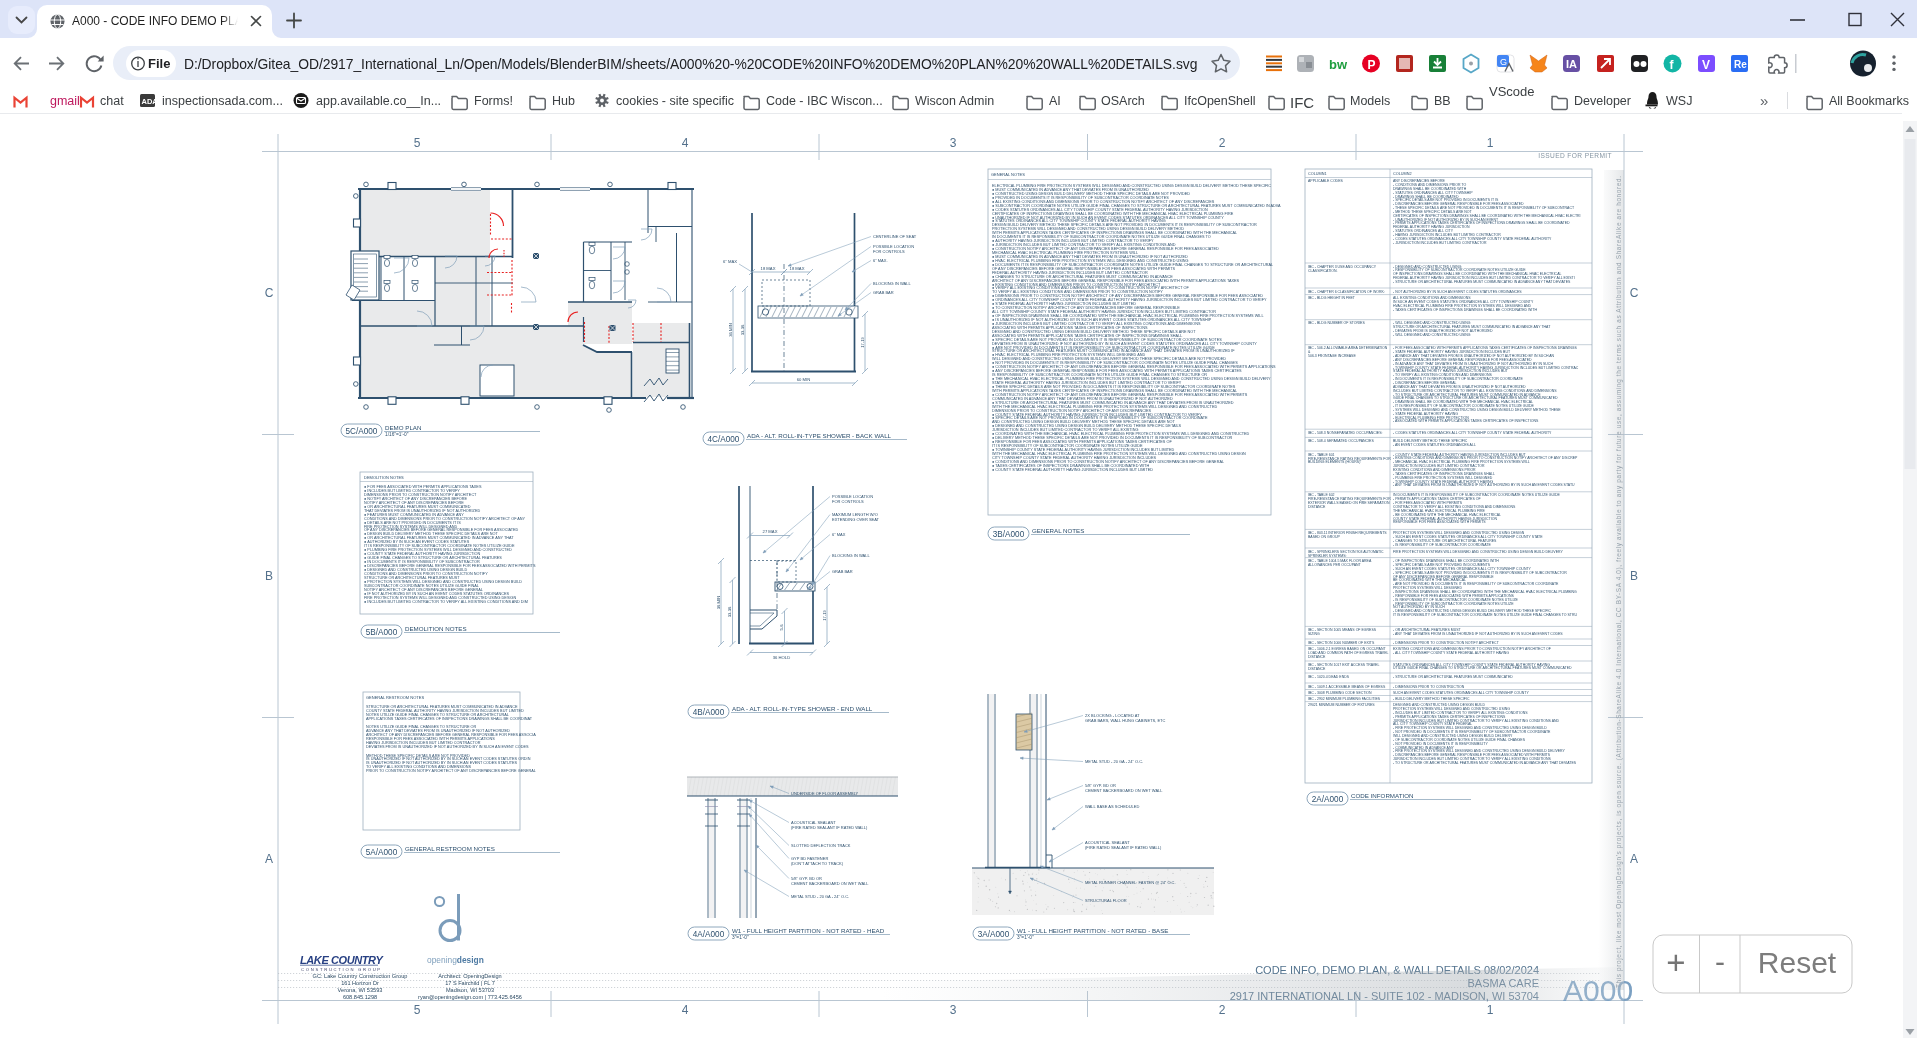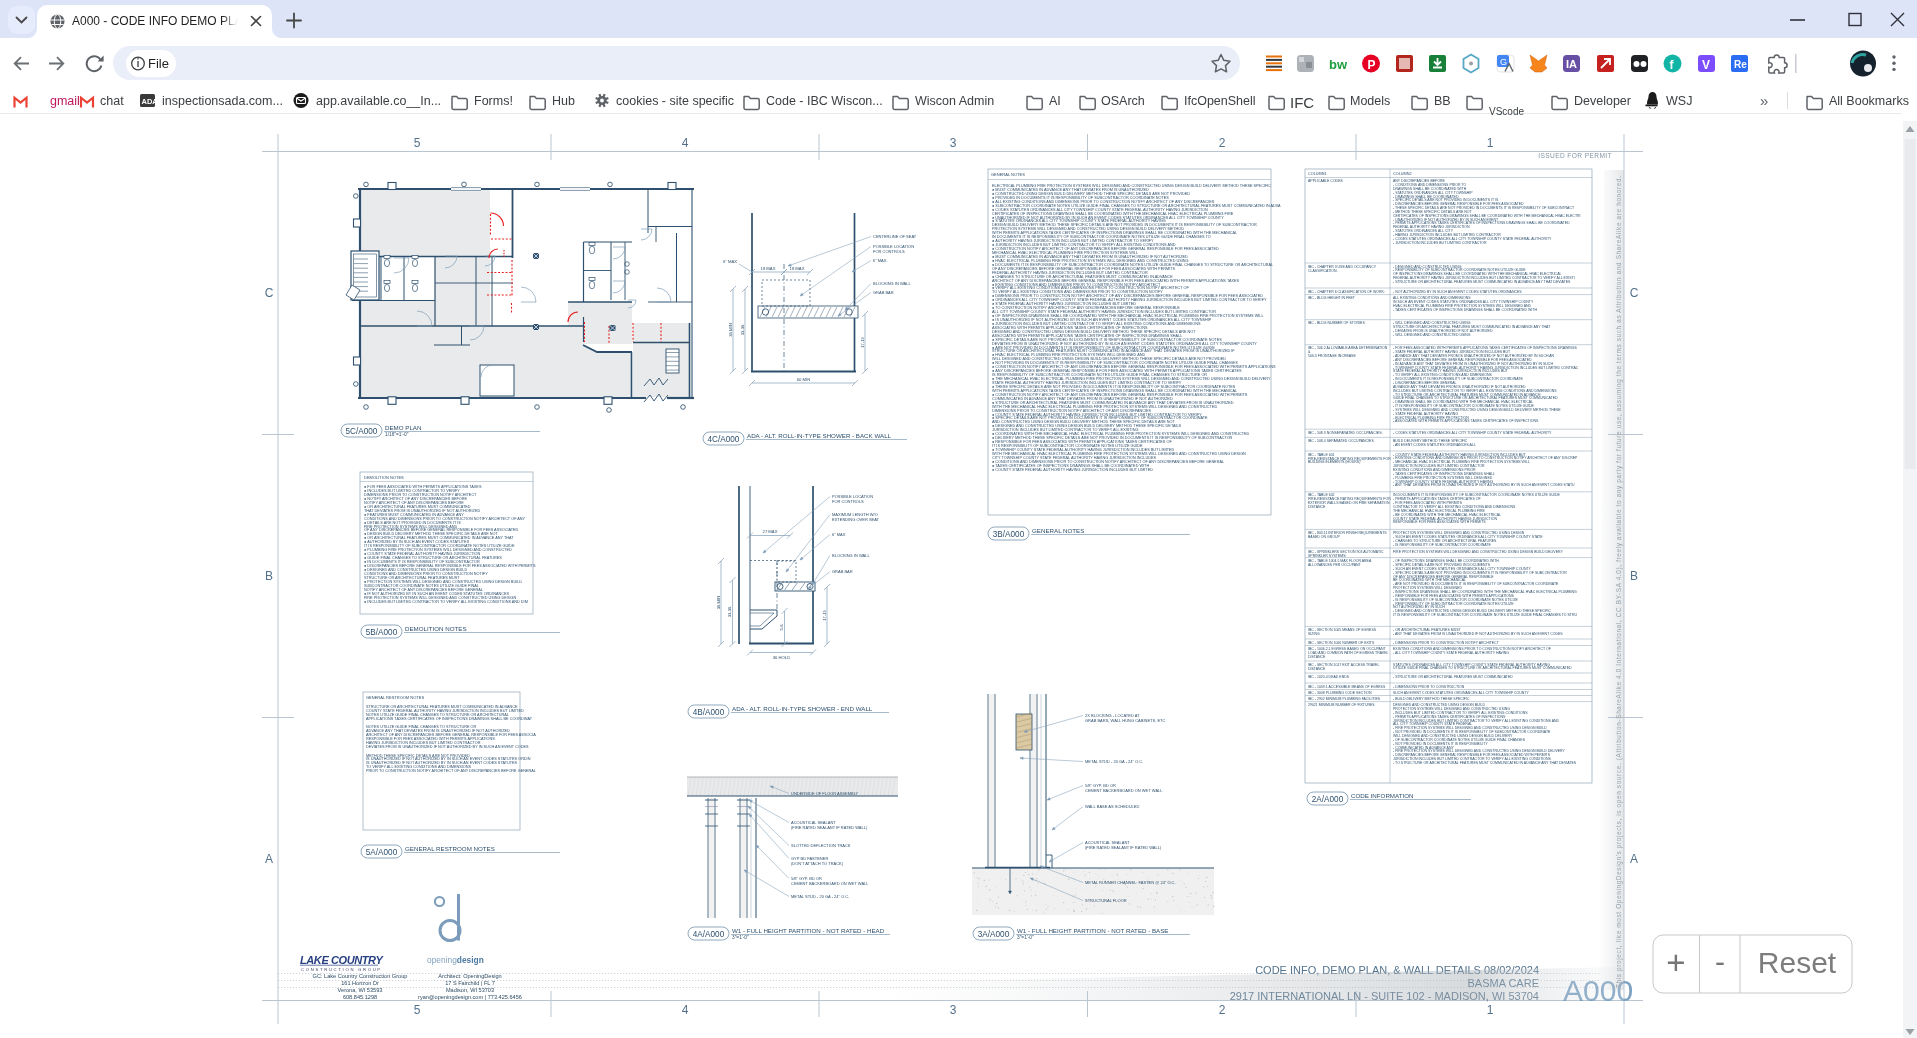--- a/index.html
+++ b/index.html
@@ -32,21 +32,22 @@
     <svg style="position:absolute;left:0px;top:49px" width="1917" height="39" viewBox="0 49 1917 39">
       <path d="M29,63.5 L15,63.5 M21,57.2 L14.7,63.5 L21,69.8" stroke="#6b7075" stroke-width="1.8" fill="none"></path>
       <path d="M49,63.5 L63,63.5 M57,57.2 L63.3,63.5 L57,69.8" stroke="#6b7075" stroke-width="1.8" fill="none"></path>
       <path d="M101.1,60.9 A7.5,7.5 0 1 0 101.4,65.6" stroke="#5f6368" stroke-width="1.9" fill="none"></path>
       <path d="M97.6,61.4 L103.6,61.4 L103.6,55.4 Z" fill="#5f6368"></path>
       <circle cx="138" cy="63.5" r="6.3" fill="none" stroke="#3c4043" stroke-width="1.3"></circle>
       <line x1="138" y1="61" x2="138" y2="67" stroke="#3c4043" stroke-width="1.3"></line>
       <circle cx="138" cy="58.8" r="0.8" fill="#3c4043"></circle>
       <path d="M1221,54.5 L1223.8,60.3 L1230,61.2 L1225.5,65.6 L1226.6,71.8 L1221,68.9 L1215.4,71.8 L1216.5,65.6 L1212,61.2 L1218.2,60.3 Z" fill="none" stroke="#5f6368" stroke-width="1.5" stroke-linejoin="round"></path>
     </svg>
-    <div style="position:absolute;left:148px;top:56px;font-size:13px;font-weight:normal;color:#202124">File</div>
+    <div style="position:absolute;left:148px;top:56px;font-size:13px;font-weight:bold;color:#202124">File</div>
+    <div style="position:absolute;left:184px;top:55.5px;width:1024px;height:18px;overflow:hidden;font-size:13.9px;color:#202124;letter-spacing:-0.05px;white-space:nowrap">D:/Dropbox/Gitea_OD/2917_International_Ln/Open/Models/BlenderBIM/sheets/A000%20-%20CODE%20INFO%20DEMO%20PLAN%20%20WALL%20DETAILS.svg</div>
     <svg style="position:absolute;left:1258px;top:49px" width="660" height="39" viewBox="1258 49 660 39">
       <rect x="1266" y="55.5" width="16" height="2" fill="#e8710a"></rect>
       <rect x="1266" y="58.9" width="16" height="2" fill="#353a3f"></rect>
       <rect x="1266" y="62.3" width="16" height="2" fill="#e8710a"></rect>
       <rect x="1266" y="65.7" width="16" height="2" fill="#353a3f"></rect>
       <rect x="1266" y="69.1" width="16" height="2" fill="#e8710a"></rect>
       <rect x="1297" y="55" width="17" height="17" rx="3.5" fill="#aeb2b7"></rect>
       <rect x="1299" y="57" width="5" height="5" fill="#d4d7da"></rect>
       <rect x="1306" y="62" width="6" height="6" fill="#898e94"></rect>
       <text x="1329" y="69" font-size="13" font-weight="bold" fill="#1e9e3e" font-family="Liberation Sans">bw</text>
@@ -131,21 +132,21 @@
     <div style="position:absolute;left:552px;top:94px;font-size:12.5px;color:#3c4043;white-space:nowrap">Hub</div>
     <div style="position:absolute;left:616px;top:94px;font-size:12.5px;color:#3c4043;white-space:nowrap">cookies - site specific</div>
     <div style="position:absolute;left:766px;top:94px;font-size:12.5px;color:#3c4043;white-space:nowrap">Code - IBC Wiscon...</div>
     <div style="position:absolute;left:915px;top:94px;font-size:12.5px;color:#3c4043;white-space:nowrap">Wiscon Admin</div>
     <div style="position:absolute;left:1049px;top:94px;font-size:12.5px;color:#3c4043;white-space:nowrap">AI</div>
     <div style="position:absolute;left:1101px;top:94px;font-size:12.5px;color:#3c4043;white-space:nowrap">OSArch</div>
     <div style="position:absolute;left:1184px;top:94px;font-size:12.5px;color:#3c4043;white-space:nowrap">IfcOpenShell</div>
     <div style="position:absolute;left:1290px;top:94px;font-size:15px;color:#3c4043;white-space:nowrap">IFC</div>
     <div style="position:absolute;left:1350px;top:94px;font-size:12.5px;color:#3c4043;white-space:nowrap">Models</div>
     <div style="position:absolute;left:1434px;top:94px;font-size:12.5px;color:#3c4043;white-space:nowrap">BB</div>
-    <div style="position:absolute;left:1489px;top:106px;font-size:10px;color:#3c4043;white-space:nowrap">VScode</div>
+    <div style="position:absolute;left:1489px;top:84px;font-size:13px;color:#3c4043;white-space:nowrap">VScode</div>
     <div style="position:absolute;left:1574px;top:94px;font-size:12.5px;color:#3c4043;white-space:nowrap">Developer</div>
     <div style="position:absolute;left:1666px;top:94px;font-size:12.5px;color:#3c4043;white-space:nowrap">WSJ</div>
     <div style="position:absolute;left:1829px;top:94px;font-size:12.5px;color:#3c4043;white-space:nowrap">All Bookmarks</div>
     <div style="position:absolute;left:1760px;top:92px;font-size:15px;color:#5f6368">»</div>
     <div style="position:absolute;left:1787px;top:92px;width:1px;height:17px;background:#dadce0"></div>
 <svg style="position:absolute;left:0;top:113px" width="1917" height="925" viewBox="0 113 1917 925" font-family="Liberation Sans, sans-serif">
       <line x1="262" y1="151.5" x2="1643" y2="151.5" stroke="#b9c6d2" stroke-width="1"></line>
       <line x1="262" y1="1000.5" x2="1643" y2="1000.5" stroke="#b9c6d2" stroke-width="1"></line>
       <line x1="278" y1="134" x2="278" y2="1024" stroke="#b9c6d2" stroke-width="1"></line>
       <line x1="1624" y1="134" x2="1624" y2="1024" stroke="#b9c6d2" stroke-width="1"></line>

